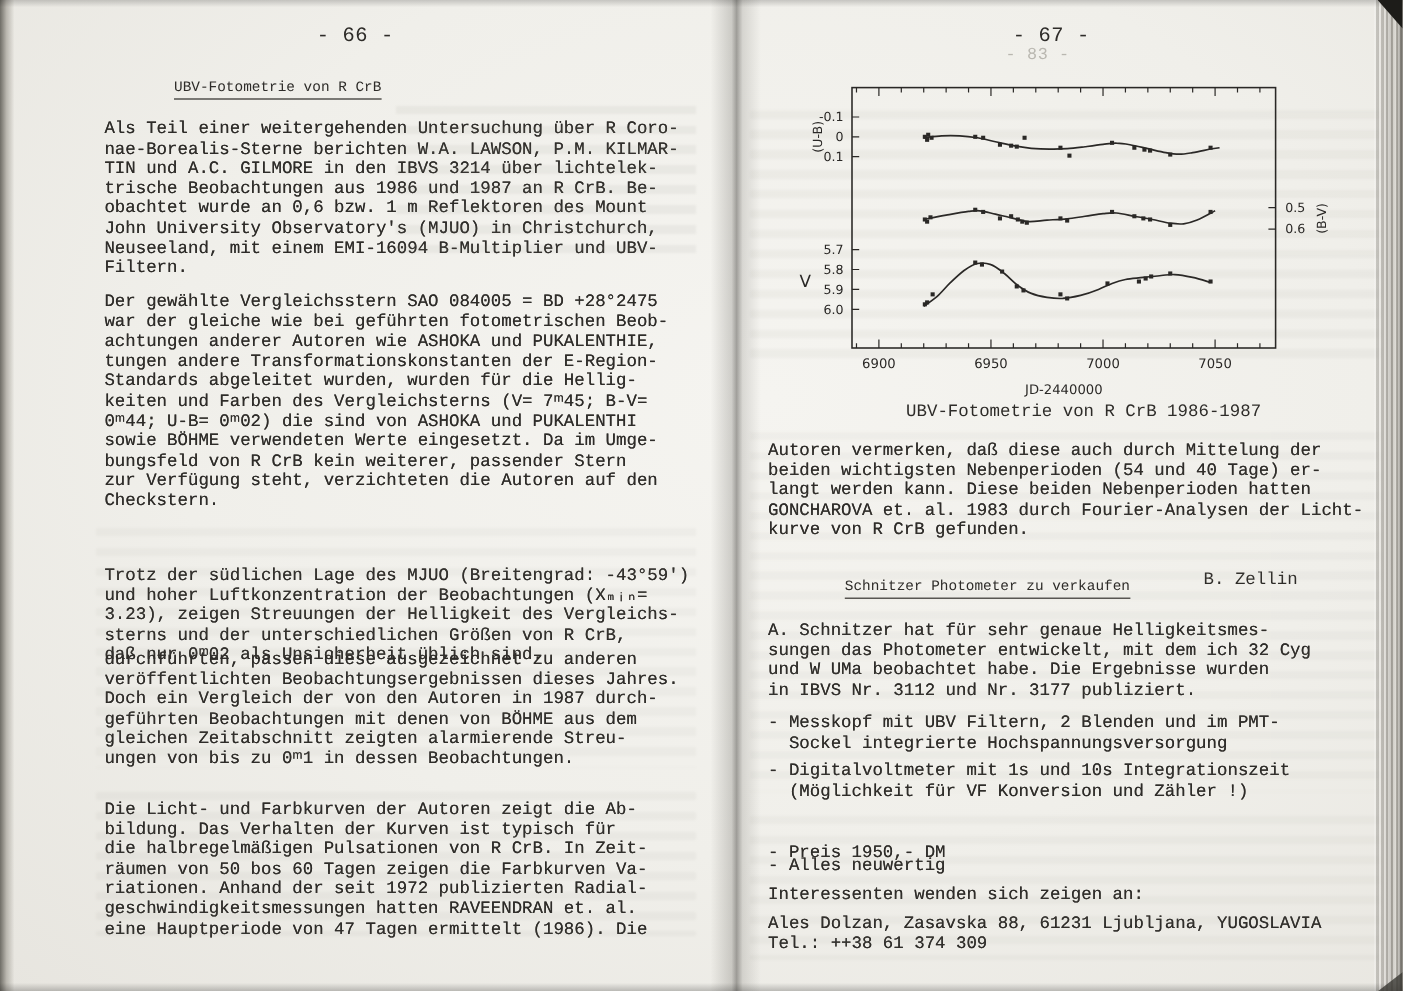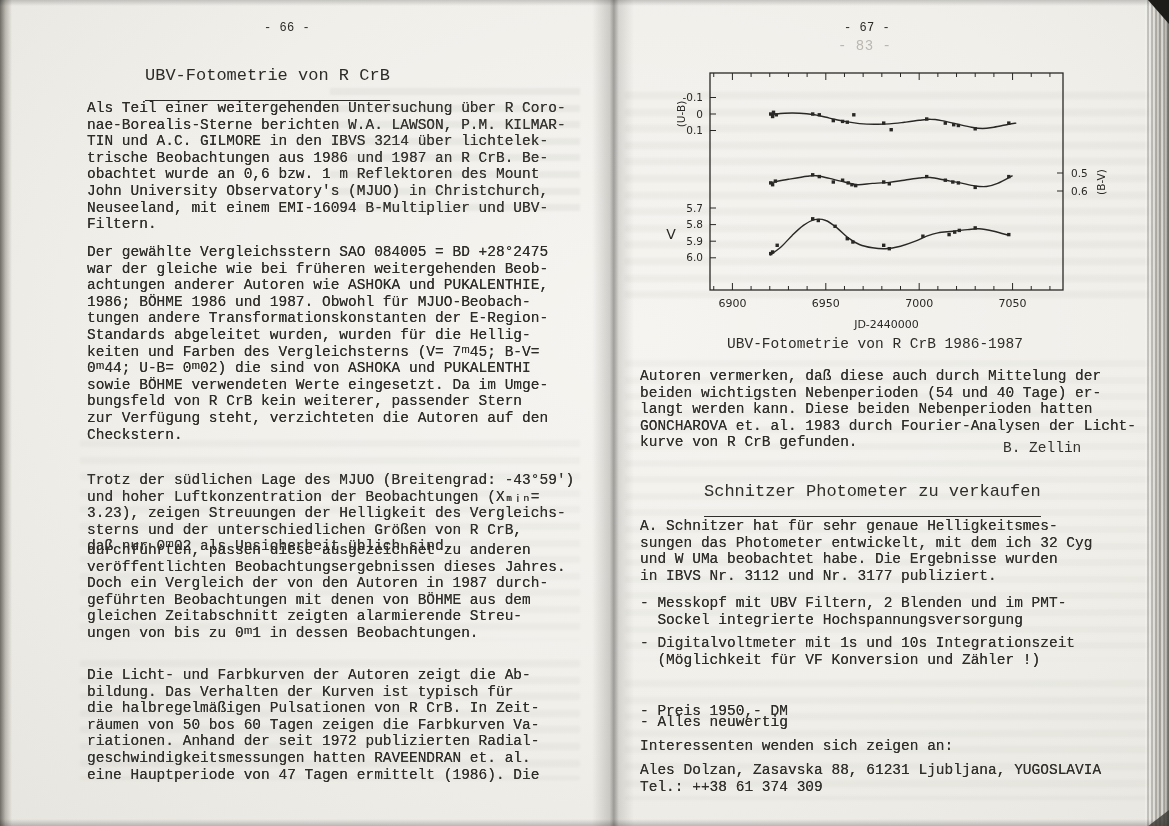--- a/index.html
+++ b/index.html
@@ -2,22 +2,22 @@
 <html><head>
 <meta charset="utf-8">
 <style>
   html,body{margin:0;padding:0;background:#8a887f;}
   #scan{position:relative;width:1169px;height:826px;overflow:hidden;
     background:radial-gradient(ellipse at 55% 40%,#f5f4f0 0%,#f0efea 55%,#e7e5df 100%);
     font-family:"Liberation Mono","DejaVu Sans Mono",monospace;color:#2e2c29;}
   .page{position:absolute;top:0;bottom:0;z-index:2;}
   #page-left{left:0;width:600px;}
   #page-right{left:600px;width:569px;}
-  .pageno{position:absolute;font-size:12px;letter-spacing:.5px;}
-  .doc-title{position:absolute;font-size:17px;border-bottom:1.5px solid #2e2c29;padding-bottom:15px;white-space:pre;}
+  .pageno{position:absolute;font-size:17px;letter-spacing:.5px;}
+  .doc-title{position:absolute;font-size:12px;border-bottom:1.5px solid #2e2c29;padding-bottom:2px;white-space:pre;}
   .para{position:absolute;font-size:14.5px;line-height:16.6px;text-shadow:0 0 .5px rgba(43,41,38,.85);}
   .para .ln{white-space:pre;}
   .sig{position:absolute;font-size:14.5px;}
   .caption{position:absolute;font-size:14.5px;text-align:center;white-space:pre;}
   
   .ghost{position:absolute;z-index:1;filter:blur(1.1px);
     background:repeating-linear-gradient(180deg,rgba(148,145,136,.20) 0 7px,rgba(148,145,136,0) 7px 16.6px);}
   .ghost-pn{position:absolute;font-size:14px;color:#8d8a81;opacity:.55;filter:blur(.6px);z-index:1;letter-spacing:.5px;text-align:center;}
   #edge-left{position:absolute;left:0;top:0;bottom:0;width:12px;z-index:3;
     background:linear-gradient(90deg,#6f6d66 0%,#b9b6ae 45%,rgba(185,182,174,0) 100%);}
@@ -62,23 +62,22 @@
         <div class="ln">nae-Borealis-Sterne berichten W.A. LAWSON, P.M. KILMAR-</div>
         <div class="ln">TIN und A.C. GILMORE in den IBVS 3214 über lichtelek-</div>
         <div class="ln">trische Beobachtungen aus 1986 und 1987 an R CrB. Be-</div>
         <div class="ln">obachtet wurde an 0,6 bzw. 1 m Reflektoren des Mount</div>
         <div class="ln">John University Observatory's (MJUO) in Christchurch,</div>
         <div class="ln">Neuseeland, mit einem EMI-16094 B-Multiplier und UBV-</div>
         <div class="ln">Filtern.</div>
       </div>
     <div class="para" style="left:87px;top:244px;width:505px">
         <div class="ln">Der gewählte Vergleichsstern SAO 084005 = BD +28°2475</div>
-        <div class="ln">war der gleiche wie bei früheren weitergehenden Beob-</div>
+        <div class="ln">war der gleiche wie bei geführten fotometrischen Beob-</div>
         <div class="ln">achtungen anderer Autoren wie ASHOKA und PUKALENTHIE,</div>
-        <div class="ln">1986; BÖHME 1986 und 1987. Obwohl für MJUO-Beobach-</div>
         <div class="ln">tungen andere Transformationskonstanten der E-Region-</div>
         <div class="ln">Standards abgeleitet wurden, wurden für die Hellig-</div>
         <div class="ln">keiten und Farben des Vergleichsterns (V= 7ᵐ45; B-V=</div>
         <div class="ln">0ᵐ44; U-B= 0ᵐ02) die sind von ASHOKA und PUKALENTHI</div>
         <div class="ln">sowie BÖHME verwendeten Werte eingesetzt. Da im Umge-</div>
         <div class="ln">bungsfeld von R CrB kein weiterer, passender Stern</div>
         <div class="ln">zur Verfügung steht, verzichteten die Autoren auf den</div>
         <div class="ln">Checkstern.</div>
       </div>
     <div class="para" style="left:87px;top:472px;width:505px">
@@ -233,30 +232,30 @@
           <rect x="235.6" y="184.0" width="3.4" height="3.4" fill="#2a2826"></rect>
           <rect x="269.2" y="171.5" width="3.4" height="3.4" fill="#2a2826"></rect>
           <rect x="295.4" y="169.9" width="3.4" height="3.4" fill="#2a2826"></rect>
           <rect x="301.0" y="167.4" width="3.4" height="3.4" fill="#2a2826"></rect>
           <rect x="305.6" y="165.7" width="3.4" height="3.4" fill="#2a2826"></rect>
           <rect x="321.5" y="163.2" width="3.4" height="3.4" fill="#2a2826"></rect>
           <rect x="355.1" y="169.9" width="3.4" height="3.4" fill="#2a2826"></rect>
         </svg>
     </div>
 
-    <div class="caption" style="left:40px;top:336px;width:470px">UBV-Fotometrie von R CrB 1986-1987</div>
+    <div class="caption" style="left:68px;top:336px;width:470px">UBV-Fotometrie von R CrB 1986-1987</div>
 
     <div class="para" style="left:40px;top:368px;width:510px">
         <div class="ln">Autoren vermerken, daß diese auch durch Mittelung der</div>
         <div class="ln">beiden wichtigsten Nebenperioden (54 und 40 Tage) er-</div>
         <div class="ln">langt werden kann. Diese beiden Nebenperioden hatten</div>
         <div class="ln">GONCHAROVA et. al. 1983 durch Fourier-Analysen der Licht-</div>
         <div class="ln">kurve von R CrB gefunden.</div>
       </div>
-    <div class="sig" style="left:403px;top:440px">B. Zellin</div>
+    <div class="sig" style="left:403px;top:476px">B. Zellin</div>
 
     <div class="doc-title" style="left:104px;top:482px">Schnitzer Photometer zu verkaufen</div>
 
     <div class="para" style="left:40px;top:518px;width:510px">
         <div class="ln">A. Schnitzer hat für sehr genaue Helligkeitsmes-</div>
         <div class="ln">sungen das Photometer entwickelt, mit dem ich 32 Cyg</div>
         <div class="ln">und W UMa beobachtet habe. Die Ergebnisse wurden</div>
         <div class="ln">in IBVS Nr. 3112 und Nr. 3177 publiziert.</div>
       </div>
 

